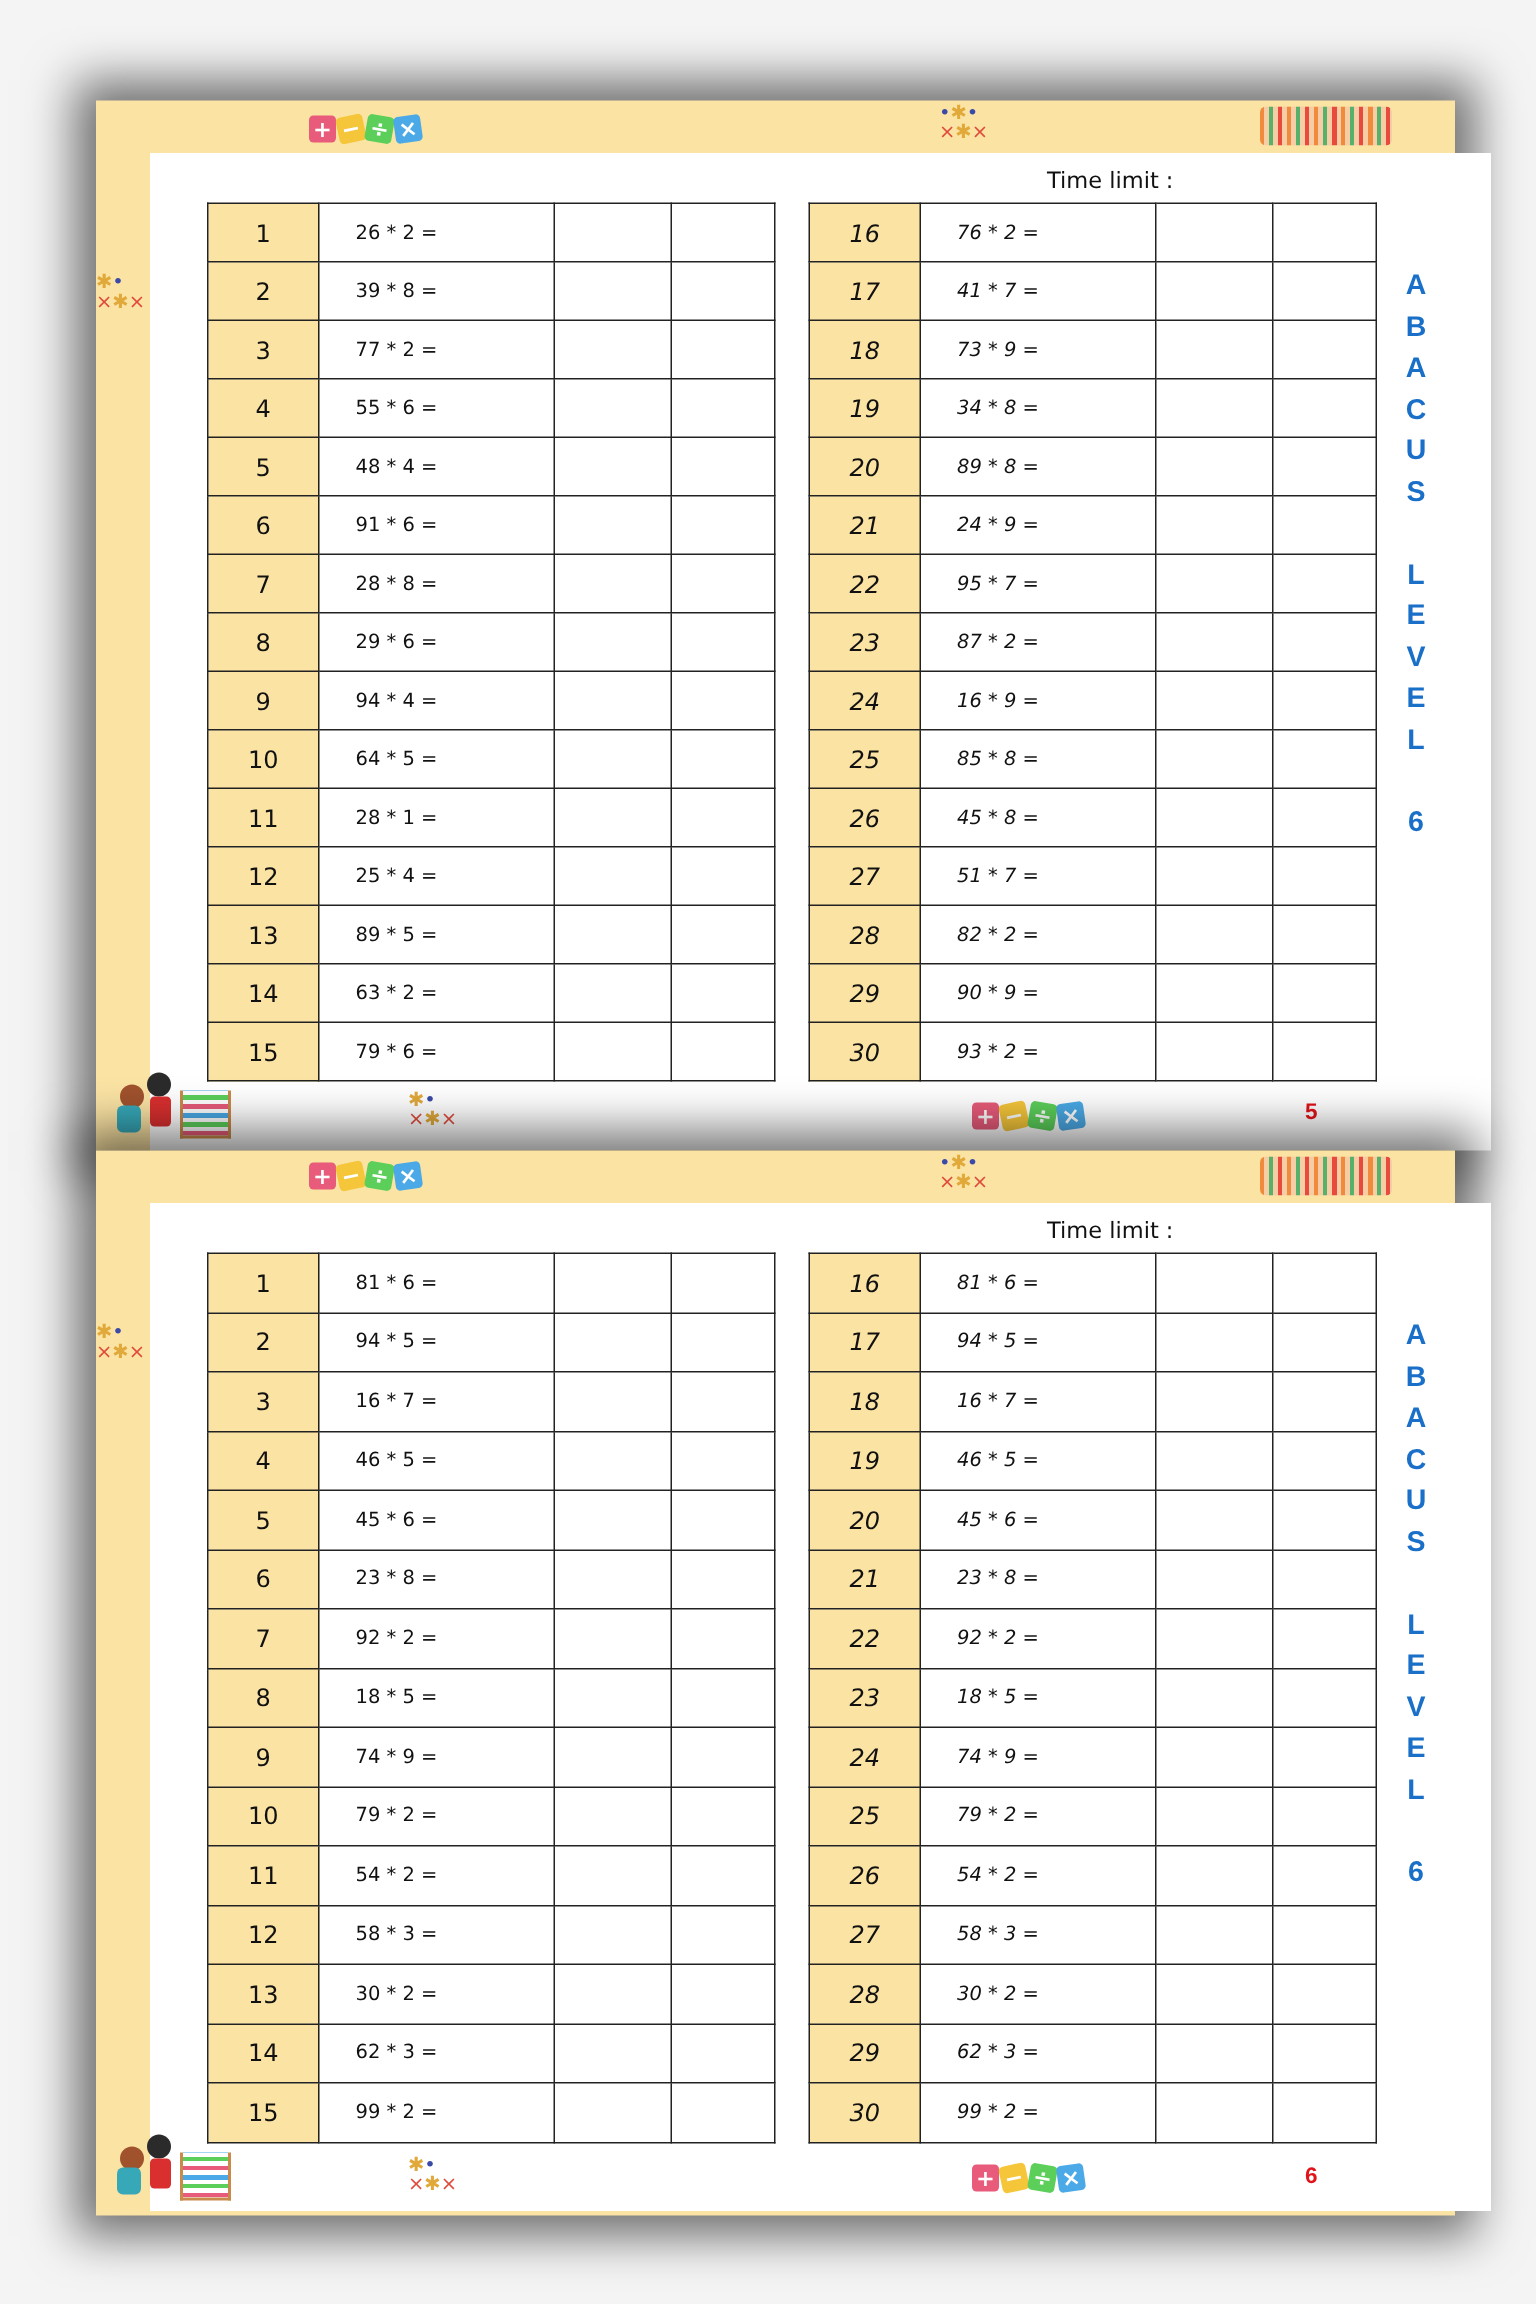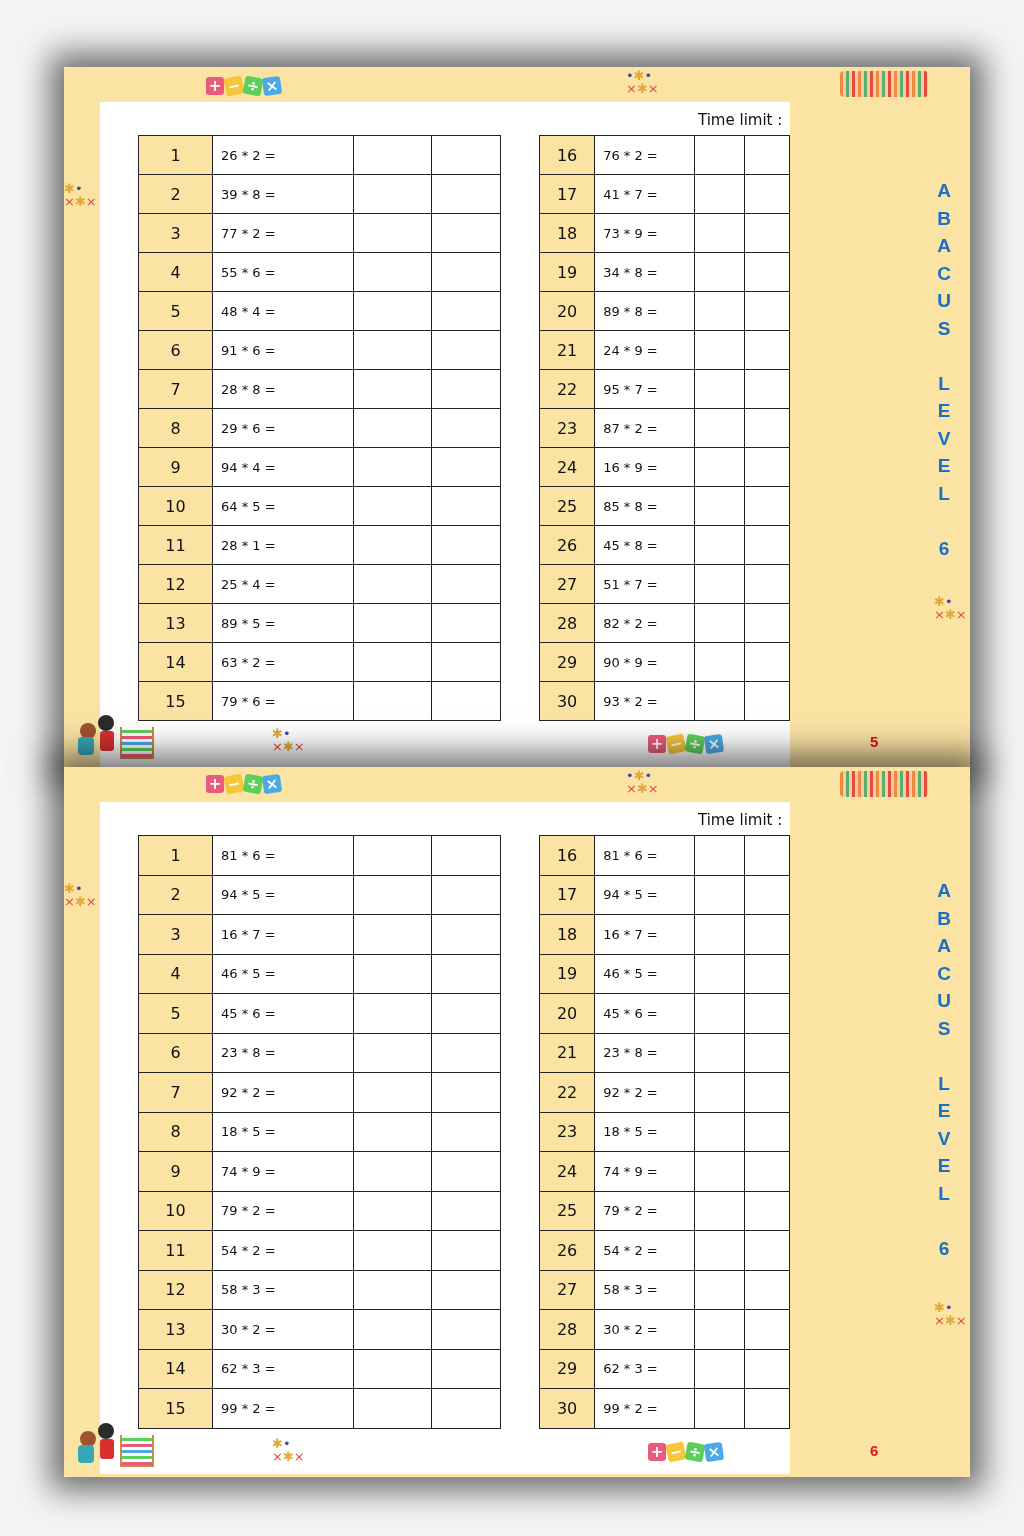--- a/index.html
+++ b/index.html
@@ -1,30 +1,30 @@
 <!DOCTYPE html>
 <html><head>
 <meta charset="utf-8">
 <style>
   html,body{margin:0;padding:0;}
   body{width:1024px;height:1536px;background:#f4f4f4;position:relative;overflow:hidden;font-family:"DejaVu Sans",sans-serif;}
   .page{position:absolute;left:64px;width:906px;background:#fbe3a4;box-shadow:0 0 30px 14px rgba(0,0,0,0.55);}
   .page.p1{top:67px;height:700px;}
   .page.p2{top:767px;height:710px;}
-  .inner{position:absolute;left:36px;top:35px;width:690px;background:#fff;}
+  .inner{position:absolute;left:36px;top:35px;width:894px;background:#fff;}
   .p1 .inner{height:665px;}
   .p2 .inner{height:672px;}
   .time{position:absolute;top:9px;left:598px;font-size:15px;color:#111;}
   table{position:absolute;border-collapse:collapse;top:33px;}
   table.left{left:38px;}
-  table.right{left:439px;}
+  table.right{left:439px;font-style:italic;}
   td{border:1px solid #222;height:38px;padding:0;font-size:13px;color:#111;}
   .p2 td{height:38.5px;}
   td.num{width:73px;background:#fbe3a4;text-align:center;font-size:16px;}
-  td.q{width:132px;padding-left:8px;}
+  td.q{width:132px;padding-left:24px;}
   td.a1{width:77px;}
   td.a2{width:68px;}
   .side{position:absolute;right:16px;top:110px;width:20px;color:#1a6fc8;font-family:"Liberation Sans",sans-serif;font-weight:bold;font-size:19px;line-height:27.5px;text-align:center;}
   .pgnum{position:absolute;color:#e0141a;font-weight:bold;font-size:15px;font-family:"Liberation Sans",sans-serif;}
   .p1 .pgnum{left:806px;top:666px;}
   .p2 .pgnum{left:806px;top:675px;}
   .ops{position:absolute;display:flex;gap:1px;}
   .ops span{display:inline-block;width:18px;height:18px;border-radius:3px;color:#fff;font-weight:bold;font-size:15px;line-height:18px;text-align:center;}
   .ops .o1{background:#e85b7a;} .ops .o2{background:#f5c63a;transform:rotate(-12deg);} .ops .o3{background:#5ccf5a;transform:rotate(10deg);} .ops .o4{background:#4aa9e6;transform:rotate(-8deg);}
   .abacus{position:absolute;width:88px;height:26px;border-radius:4px;background:#f6cda4;

